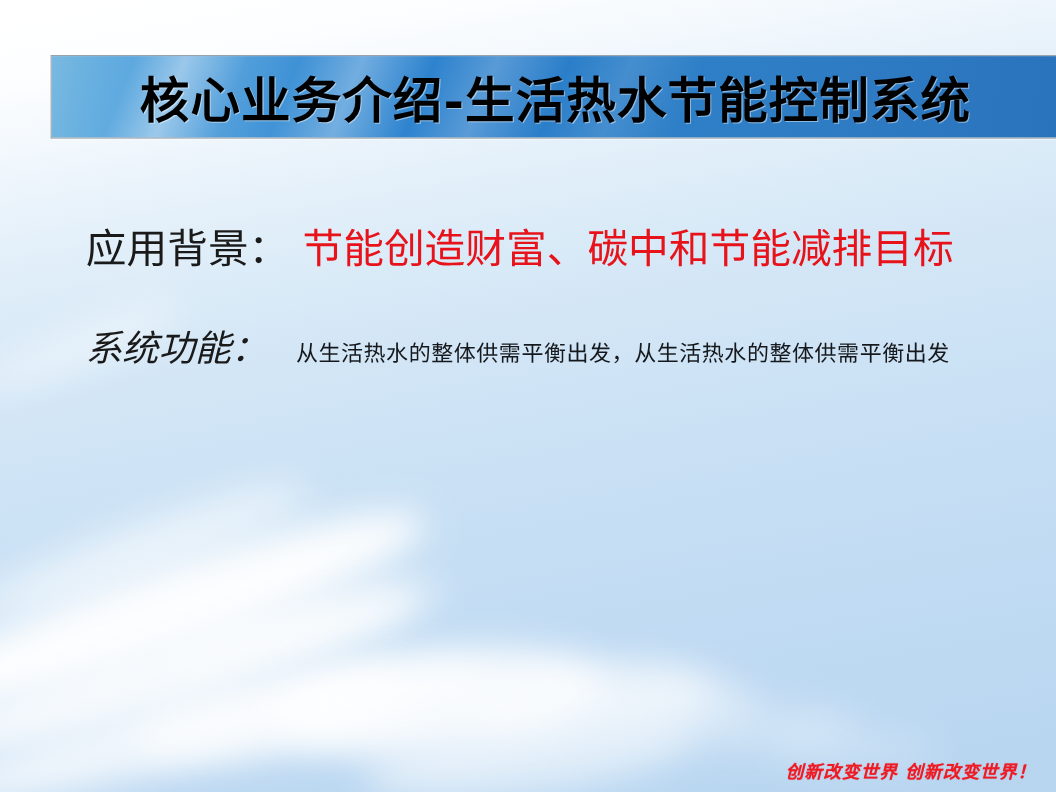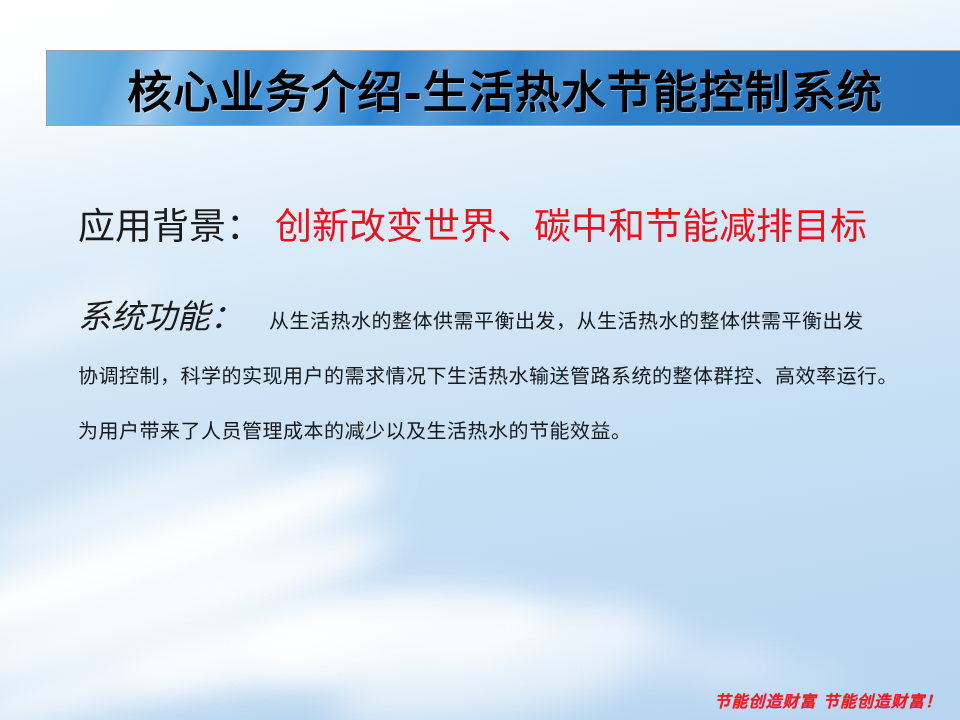--- a/index.html
+++ b/index.html
@@ -187,29 +187,27 @@
     <div class="cloud c13"></div>
   </div>
 
   <div class="title-banner">
     <div class="title-text">核心业务介绍-生活热水节能控制系统</div>
   </div>
 
   <div class="content">
 
     <div class="row" id="row-background">
-      <span class="lbl-lg">应用背景：</span><span class="gap-sm"></span><span class="val-red-lg">创新改变世界、碳中和节能减排目标</span>
+      <span class="lbl-lg">应用背景：</span><span class="gap-sm"></span><span class="val-red-lg">节能创造财富、碳中和节能减排目标</span>
     </div>
 
     <div class="row" id="row-function">
       <span class="lbl-md">系统功能：</span><span class="gap"></span><span class="body-sm">从生活热水的整体供需平衡出发，从生活热水的整体供需平衡出发</span>
     </div>
 
-    <div class="row body-sm" id="row-fn-line2">协调控制，科学的实现用户的需求情况下生活热水输送管路系统的整体群控、高效率运行。</div>
-
-    <div class="row body-sm" id="row-fn-line3">为用户带来了人员管理成本的减少以及生活热水的节能效益。</div>
+
 
 
   </div>
 
-  <div class="footer-slogan">节能创造财富 节能创造财富！</div>
+  <div class="footer-slogan">创新改变世界 创新改变世界！</div>
 
 </div>
 
 </body></html>

